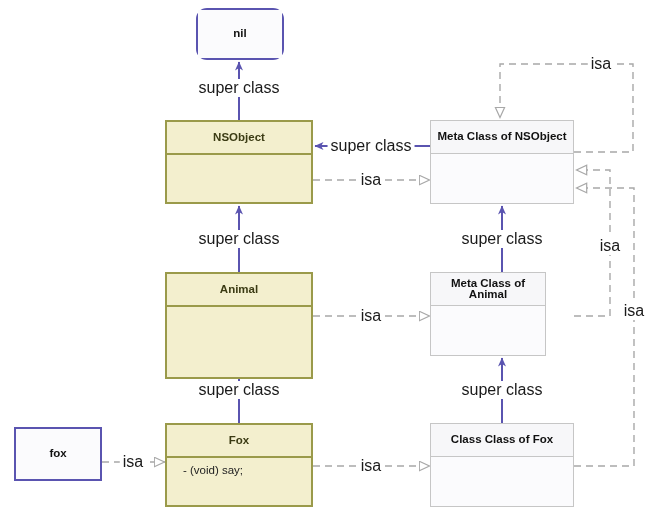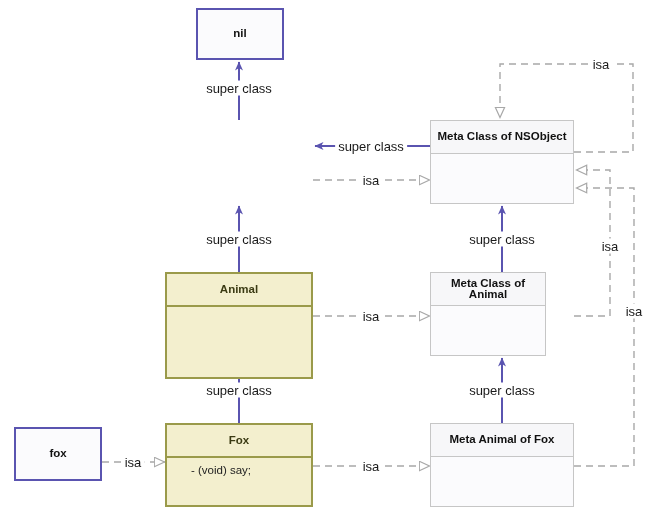--- a/index.html
+++ b/index.html
@@ -37,21 +37,21 @@
     font-size: 11.5px;
     line-height: 1;
     display: flex;
     align-items: center;
     justify-content: center;
   }
   .uml-box .body {
     box-sizing: border-box;
     flex: 1 1 auto;
     font-size: 11.5px;
-    padding: 6px 8px 0 24px;
+    padding: 6px 8px 0 16px;
   }
   
   .style-class {
     border: 2px solid #9a9a4a;
     background: #f3efce;
   }
   .style-class .hdr {
     border-bottom: 2px solid #9a9a4a;
     color: #3b3b14;
     background: #f3efce;
@@ -79,21 +79,21 @@
     border: 2px solid #5a54b0;
     background: #fbfbfd;
   }
   .style-instance .hdr {
     color: #111111;
     background: #fbfbfd;
     flex: 1 1 auto;
   }
   .edge-label {
     position: absolute;
-    font-size: 13px;
+    font-size: 16px;
     color: #1a1a1a;
     background: #ffffff;
     white-space: nowrap;
     line-height: 1;
     padding: 1px 3px;
     text-align: center;
   }
 </style>
 </head>
 <body>
@@ -136,25 +136,29 @@
       <path d="M102,462 L165,462"></path>
 
       <path d="M574,152 L633,152 L633,64 L500,64 L500,118"></path>
 
       <path d="M574,316 L610,316 L610,170 L576,170"></path>
 
       <path d="M574,466 L634,466 L634,188 L576,188"></path>
     </g>
   </svg>
 
-  <div class="uml-box style-instance" style="left:196px; top:8px; width:88px; height:52px;">
+  <div class="uml-box style-instance" style="left:196px; top:8px; width:88px; height:52px;border-radius:11px;">
     <div class="hdr">nil</div>
 
   </div>
 
+  <div class="uml-box style-class" style="left:165px; top:120px; width:148px; height:84px;">
+    <div class="hdr" style="height:33px;">NSObject</div>
+    <div class="body"></div>
+  </div>
 
   <div class="uml-box style-meta" style="left:430px; top:120px; width:144px; height:84px;">
     <div class="hdr" style="height:33px;">Meta Class of NSObject</div>
     <div class="body"></div>
   </div>
 
   <div class="uml-box style-class" style="left:165px; top:272px; width:148px; height:107px;">
     <div class="hdr" style="height:33px;">Animal</div>
     <div class="body"></div>
   </div>
@@ -163,21 +167,21 @@
     <div class="hdr" style="height:33px;">Meta Class of Animal</div>
     <div class="body"></div>
   </div>
 
   <div class="uml-box style-class" style="left:165px; top:423px; width:148px; height:84px;">
     <div class="hdr" style="height:33px;">Fox</div>
     <div class="body">- (void) say;</div>
   </div>
 
   <div class="uml-box style-meta" style="left:430px; top:423px; width:144px; height:84px;">
-    <div class="hdr" style="height:33px;">Meta Animal of Fox</div>
+    <div class="hdr" style="height:33px;">Class Class of Fox</div>
     <div class="body"></div>
   </div>
 
   <div class="uml-box style-instance" style="left:14px; top:427px; width:88px; height:54px;">
     <div class="hdr">fox</div>
 
   </div>
 
   <div class="edge-label" style="left:239px; top:88px; transform:translate(-50%,-50%);">super class</div>
 

